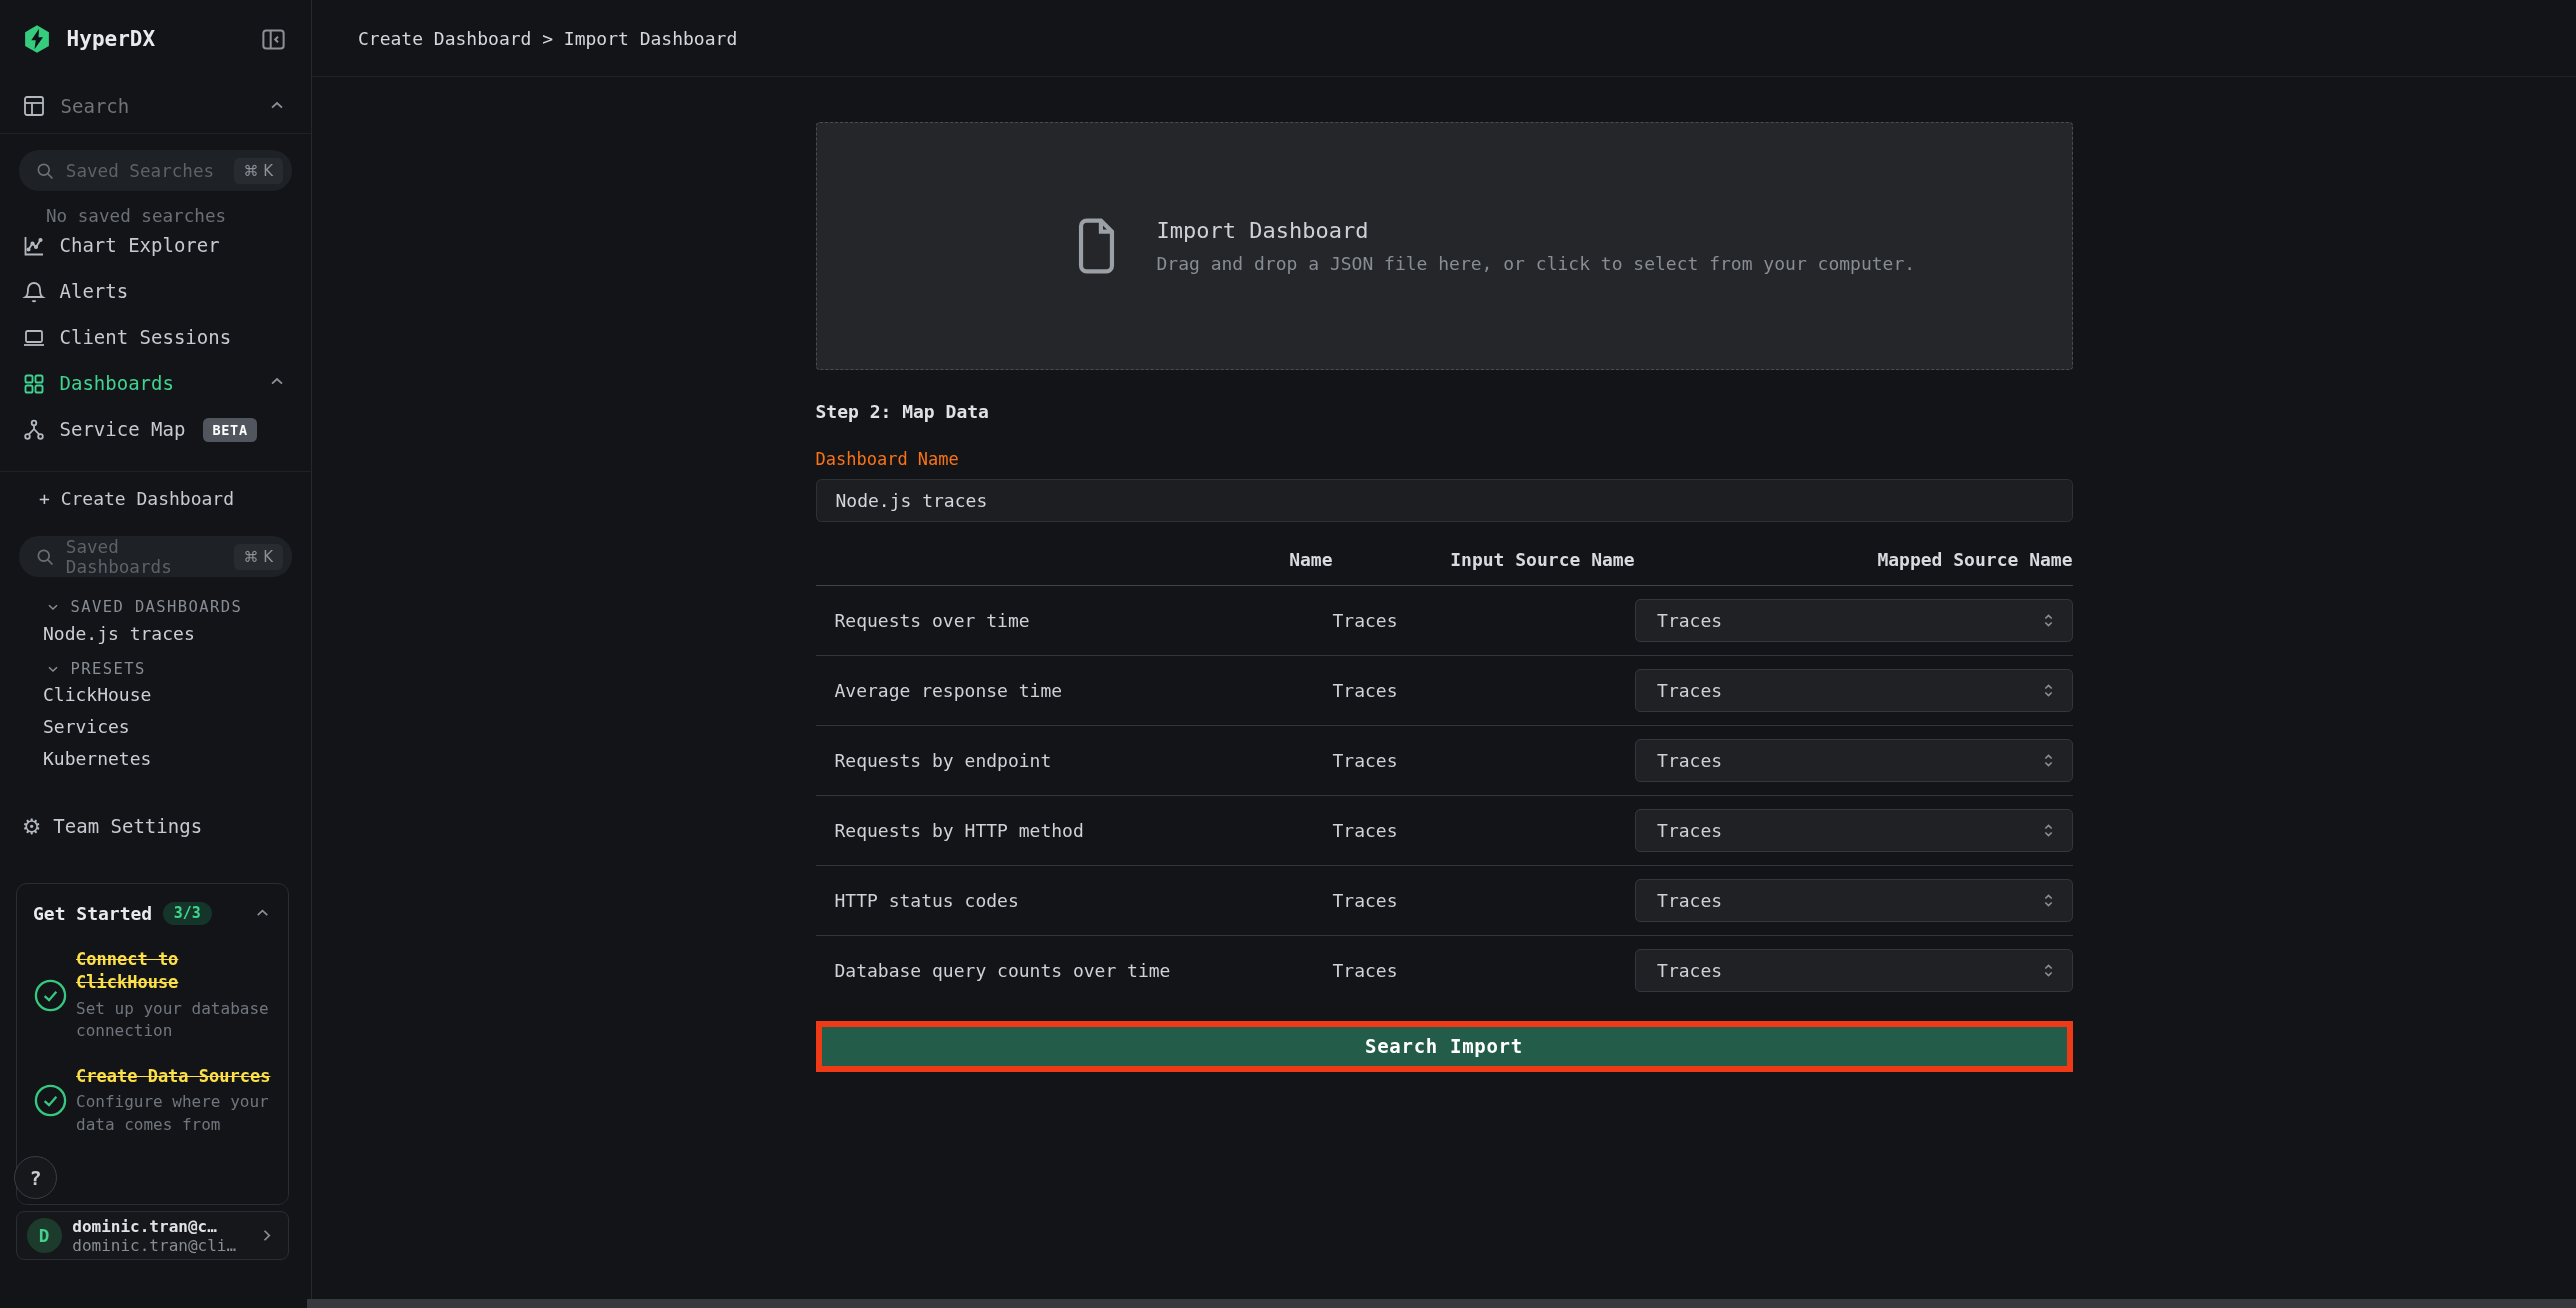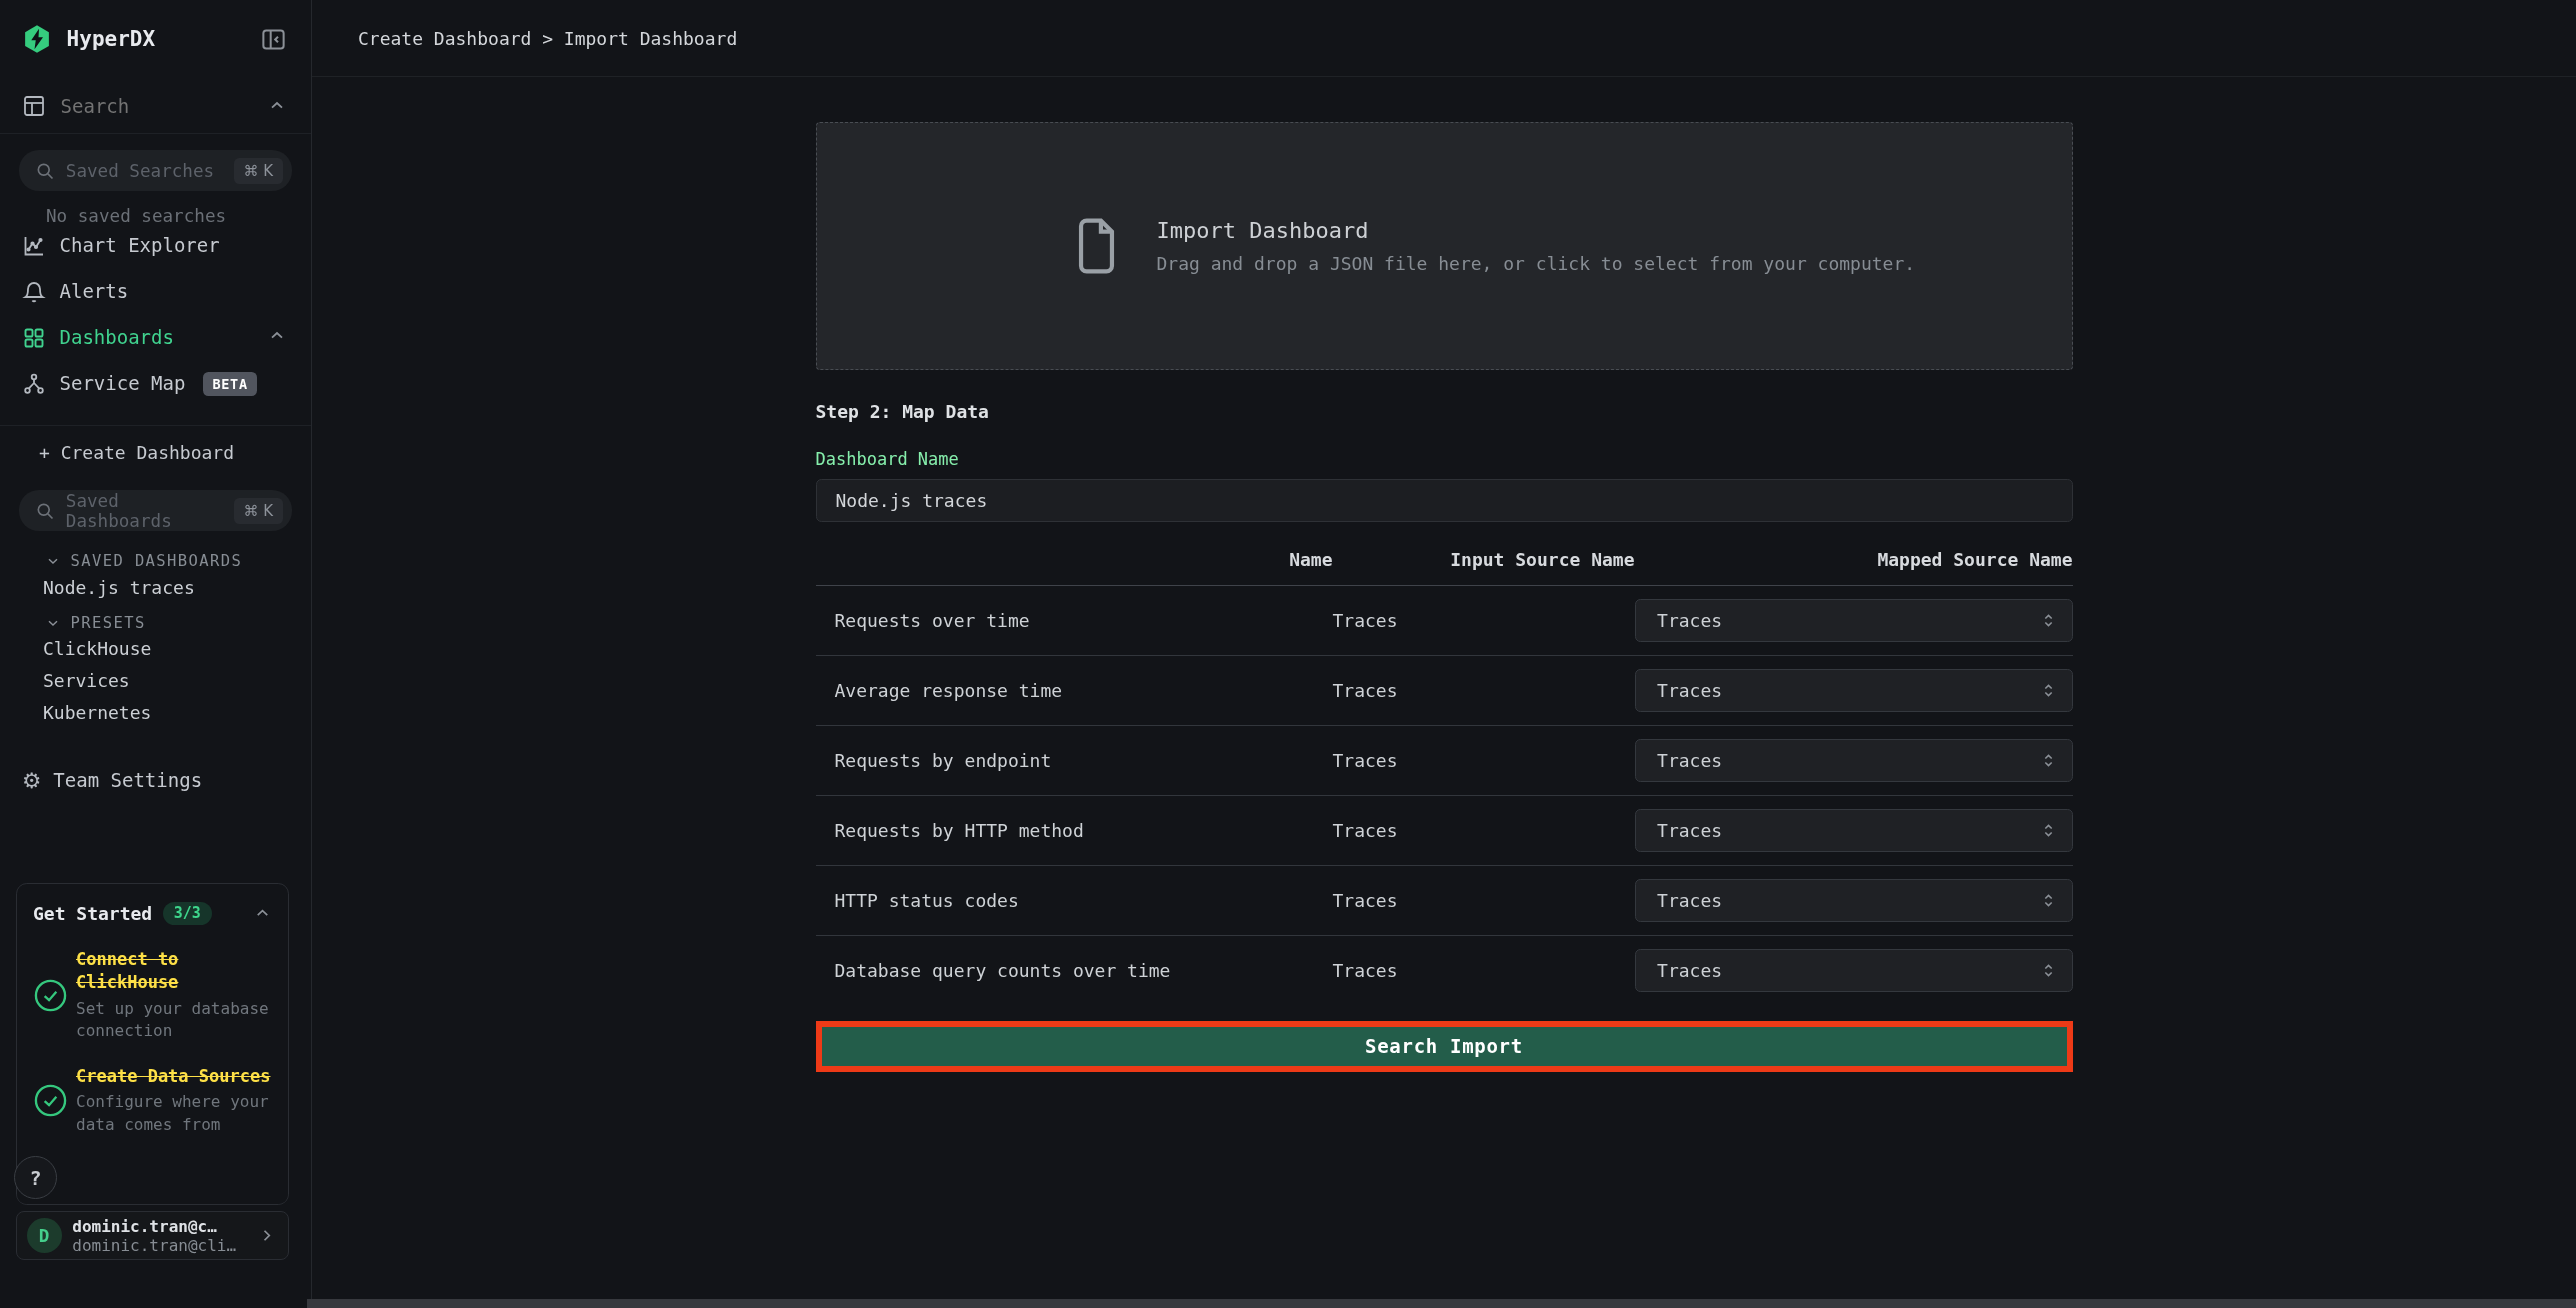--- a/index.html
+++ b/index.html
@@ -143,21 +143,21 @@
     margin-top:45px; height:248px; background:#24262a;
     border:1.4px dashed #494d53; border-radius:4px;
     display:flex; align-items:center; padding-left:253px; cursor:pointer;
   }
   .dz-icon { color:#9aa0a6; }
   .dz-texts { margin-left:34px; }
   .dz-title { font-size:22px; color:#ced1d5; }
   .dz-sub { font-size:18px; color:#878d94; margin-top:9.5px; }
 
   .step-label { margin-top:31px; font-size:18px; font-weight:600; color:#dfe2e5; }
-  .field-label { margin-top:27px; font-size:17px; color:#86efac; }
+  .field-label { margin-top:27px; font-size:17px; color:#f97316; }
   .text-input {
     margin-top:9.5px; height:43px; background:#1c1e22; border:1.4px solid #2e3136;
     border-radius:5.4px; display:flex; align-items:center; padding-left:19px;
     font-size:18px; color:#d3d6da; cursor:text;
   }
 
   .map-table { margin-top:27px; }
   .t-head {
     display:grid; grid-template-columns:517px 302px 438px; align-items:center;
     padding-bottom:15px; border-bottom:1.4px solid #3f434a;
@@ -257,20 +257,29 @@
   <div class="nav-item">
     <span class="nav-icon">
       <svg width="24" height="24" viewBox="0 0 24 24" fill="none" stroke="currentColor" stroke-width="1.8">
         <path d="M18 9a6 6 0 0 0-12 0c0 6.5-2.5 8-2.5 8h17S18 15.5 18 9"></path>
         <path d="M13.6 20.5a1.9 1.9 0 0 1-3.2 0"></path>
       </svg>
     </span>
     <span class="nav-label">Alerts</span>
   </div>
 
+  <div class="nav-item">
+    <span class="nav-icon">
+      <svg width="24" height="24" viewBox="0 0 24 24" fill="none" stroke="currentColor" stroke-width="1.8">
+        <rect x="4" y="5" width="16" height="11" rx="1.5"></rect>
+        <line x1="2" y1="19" x2="22" y2="19"></line>
+      </svg>
+    </span>
+    <span class="nav-label">Client Sessions</span>
+  </div>
 
   <div class="nav-item active">
     <span class="nav-icon">
       <svg width="24" height="24" viewBox="0 0 24 24" fill="none" stroke="currentColor" stroke-width="1.9">
         <rect x="3.5" y="3.5" width="7" height="7" rx="1.6"></rect>
           <rect x="13.5" y="3.5" width="7" height="7" rx="1.6"></rect>
         <rect x="3.5" y="13.5" width="7" height="7" rx="1.6"></rect>
           <rect x="13.5" y="13.5" width="7" height="7" rx="1.6"></rect>
       </svg>
     </span>

